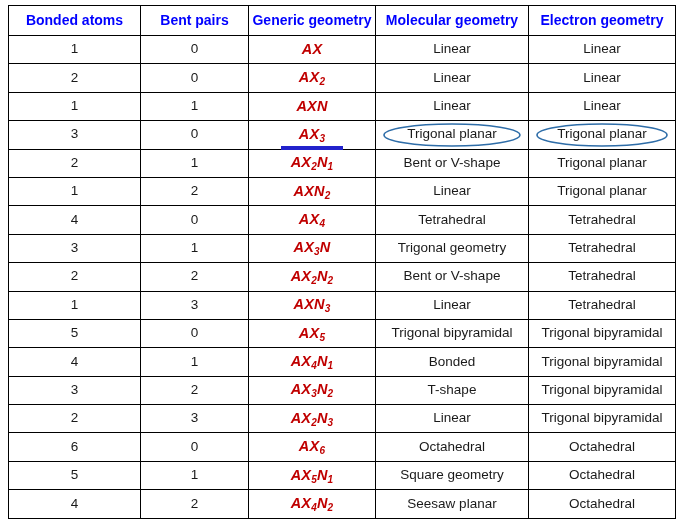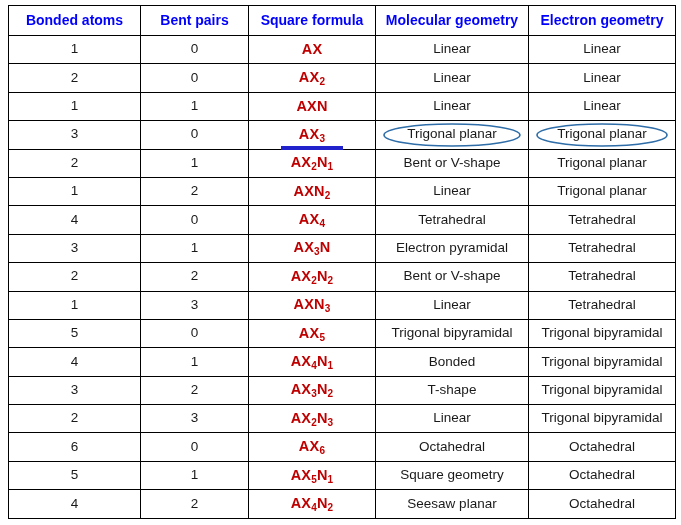--- a/index.html
+++ b/index.html
@@ -58,20 +58,21 @@
   col.c-lone     { width: 108px; }
   col.c-formula  { width: 127px; }
   col.c-molecular{ width: 153px; }
   col.c-electron { width: 147px; }
 
   .formula {
     color: #c00000;
     font-weight: bold;
     font-size: 14.5px;
     letter-spacing: 0.2px;
+    font-style: italic;
   }
   .formula sub {
     font-size: 10px;
     font-weight: bold;
     vertical-align: baseline;
     position: relative;
     bottom: -3px;
   }
 
   
@@ -117,21 +118,21 @@
       <col class="c-bonded">
       <col class="c-lone">
       <col class="c-formula">
       <col class="c-molecular">
       <col class="c-electron">
     </colgroup>
     <thead>
       <tr>
         <th>Bonded atoms</th>
         <th>Bent pairs</th>
-        <th>Square formula</th>
+        <th>Generic geometry</th>
         <th>Molecular geometry</th>
         <th>Electron geometry</th>
       </tr>
     </thead>
     <tbody id="table-body">
         <tr>
           <td>1</td>
           <td>0</td>
           <td><span class="cell-inner"><span class="formula"><span>AX</span></span></span></td>
           <td>Linear</td>
@@ -180,21 +181,21 @@
           <td>4</td>
           <td>0</td>
           <td><span class="cell-inner"><span class="formula"><span>AX</span><sub>4</sub></span></span></td>
           <td>Tetrahedral</td>
           <td>Tetrahedral</td>
         </tr>
         <tr>
           <td>3</td>
           <td>1</td>
           <td><span class="cell-inner"><span class="formula"><span>AX</span><sub>3</sub><span>N</span></span></span></td>
-          <td>Electron pyramidal</td>
+          <td>Trigonal geometry</td>
           <td>Tetrahedral</td>
         </tr>
         <tr>
           <td>2</td>
           <td>2</td>
           <td><span class="cell-inner"><span class="formula"><span>AX</span><sub>2</sub><span>N</span><sub>2</sub></span></span></td>
           <td>Bent or V-shape</td>
           <td>Tetrahedral</td>
         </tr>
         <tr>

